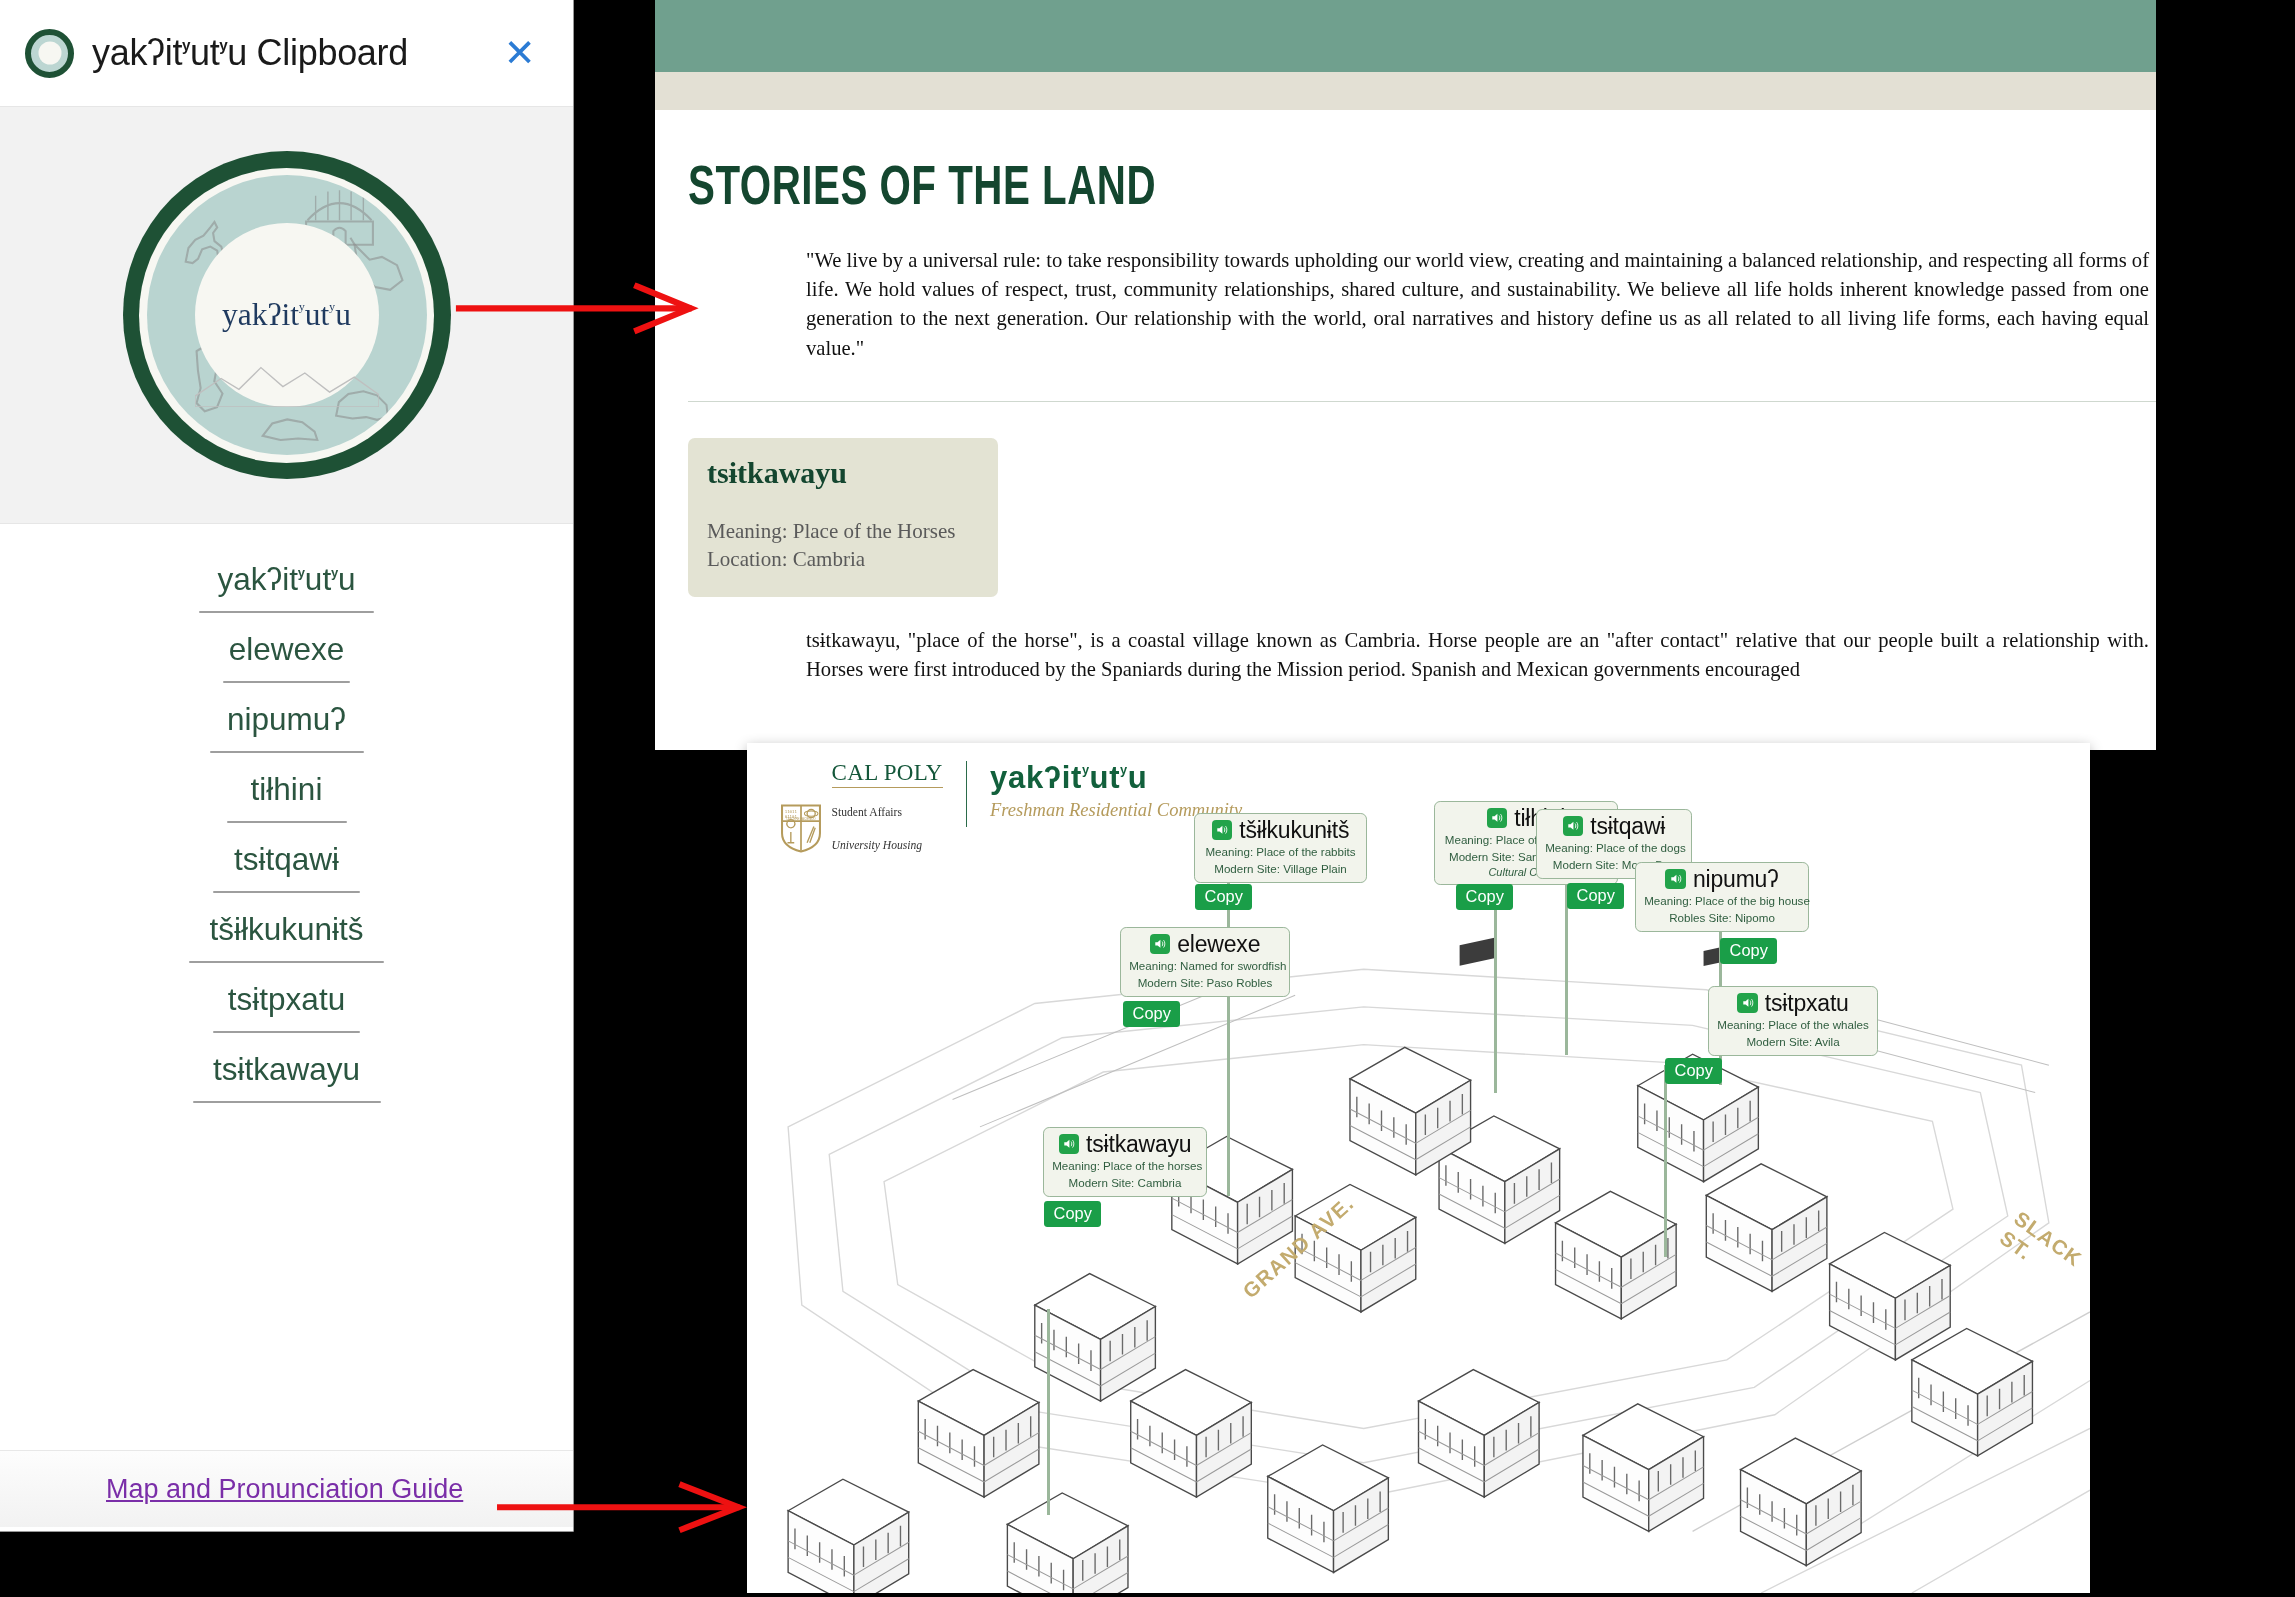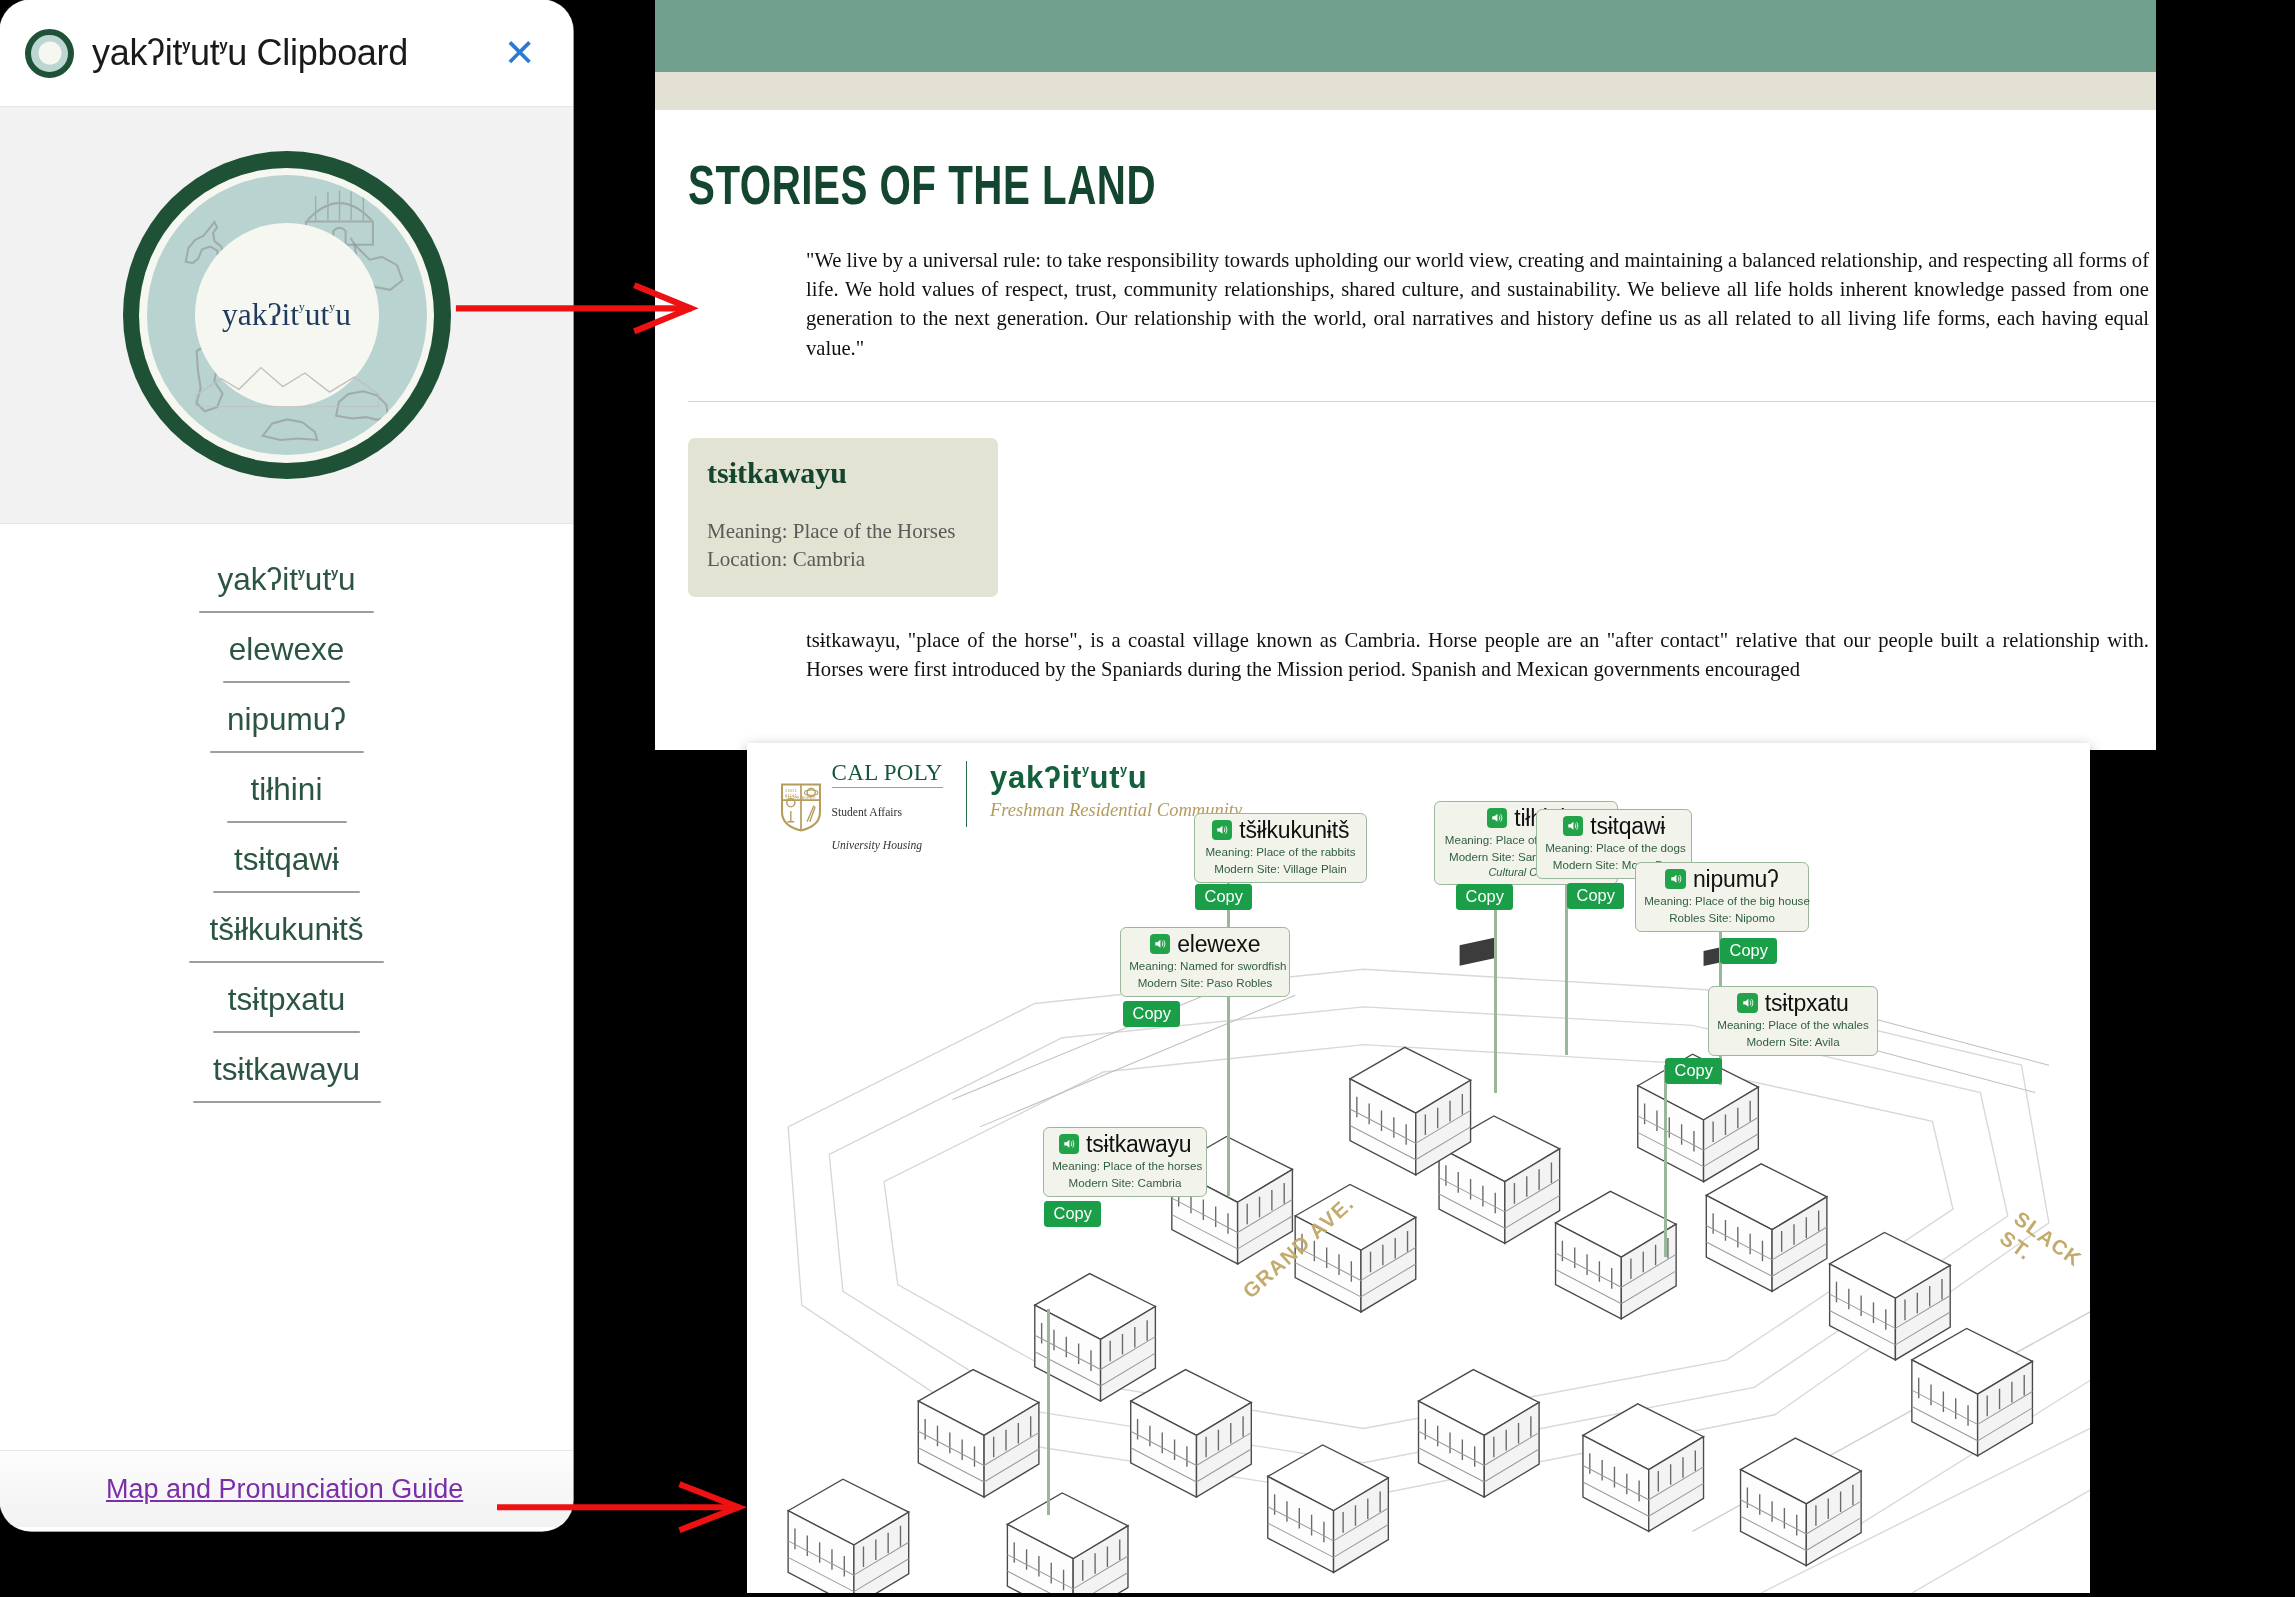--- a/index.html
+++ b/index.html
@@ -1,21 +1,21 @@
 <!DOCTYPE html>
 <html style="font-size:11px"><head>
 <meta charset="utf-8">
 <style>
   html,body{margin:0;padding:0;background:#000;}
   body{width:2295px;height:1597px;position:relative;overflow:hidden;
        font-family:"Liberation Sans",sans-serif;}
 
   
   #clipboard-panel{position:absolute;left:0;top:0;width:573px;height:1531px;
-    background:#fff;box-shadow:0 0 0 0.7px #d8d8d8;overflow:hidden;border-radius:31px;}
+    background:#fff;box-shadow:0 0 0 0.7px #d8d8d8;overflow:hidden;}
   #clip-header{height:106px;background:#fff;display:flex;align-items:center;
     padding:0 25px;box-sizing:border-box;}
   #clip-logo-mini{width:49px;height:49px;border-radius:50%;flex:0 0 auto;
     background:#bcd6d2;border:6.2px solid #1e5135;box-sizing:border-box;position:relative;}
   #clip-logo-mini::after{content:"";position:absolute;left:50%;top:50%;
     transform:translate(-50%,-50%);width:23px;height:23px;border-radius:50%;
     background:#f7f7f2;}
   #clip-title{font-size:36px;color:#1a1a1a;margin-left:18px;letter-spacing:-0.3px;
     white-space:nowrap;flex:1 1 auto;}
   #clip-title sup{font-size:.62em;vertical-align:.42em;font-weight:700;}
@@ -70,21 +70,21 @@
     font-size:30px;color:#14462f;}
   .village-meta{font-family:"Liberation Serif",serif;font-size:21px;color:#5a5a5a;
     line-height:1.34;margin-top:27px;}
   #doc-para{font-family:"Liberation Serif",serif;font-size:20.6px;color:#111;
     line-height:1.45;text-align:justify;margin:29px 0 0 118px;width:1343px;}
 
   
   #map-window{position:absolute;left:747px;top:743px;width:1343px;height:850px;
     background:#fff;overflow:hidden;box-shadow:0 2.7px 12.3px rgba(0,0,0,.3);}
   #map-header{display:flex;align-items:flex-start;padding:18px 0 0 33px;}
-  #calpoly-logo{display:flex;align-items:center;}
+  #calpoly-logo{display:flex;align-items:flex-end;}
   .shield{width:42px;height:51px;position:relative;}
   #calpoly-words{margin-left:9.6px;}
   #calpoly-name{font-family:"Liberation Serif",serif;font-size:23px;color:#14573a;
     letter-spacing:0.3px;border-bottom:1.4px solid #b59b5c;padding-bottom:2.1px;
     display:inline-block;line-height:1.05;}
   .calpoly-sub{font-family:"Liberation Serif",serif;font-size:11.6px;color:#333;
     line-height:1.28;margin-top:18px;}
   .calpoly-sub.italic{font-style:italic;}
   #header-divider{width:1.4px;background:#2b6b4a;height:66px;margin:0 23px;}
   #brand-block{padding-top:1.4px;}

